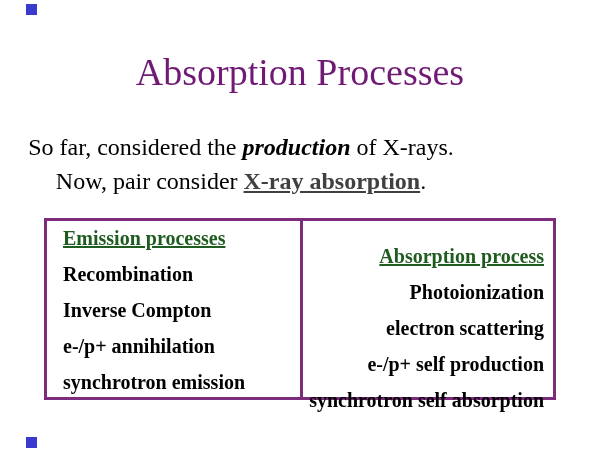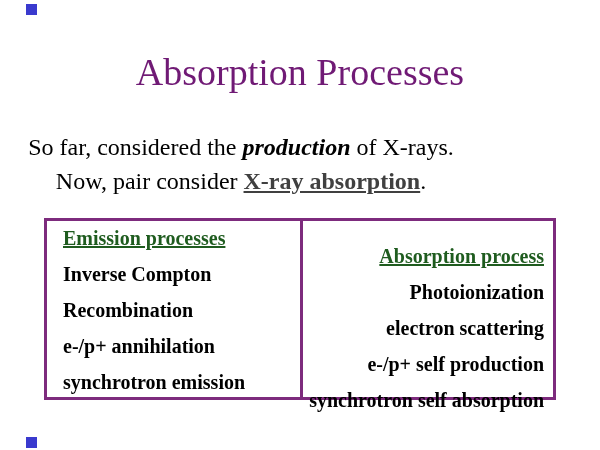--- a/index.html
+++ b/index.html
@@ -67,22 +67,22 @@
   <h1 class="title">Absorption Processes</h1>
 
   <div class="subtitle">
     <div class="sub-line"><span>So far, considered the </span><span class="emph">production</span><span> of X-rays.</span></div>
     <div class="sub-line"><span>Now, pair consider </span><span class="link">X-ray absorption</span><span>.</span></div>
   </div>
 
   <div class="ptable">
     <div class="pcol left">
       <div class="cell header">Emission processes</div>
+      <div class="cell">Recombination</div>
       <div class="cell">Inverse Compton</div>
-      <div class="cell">Recombination</div>
       <div class="cell">e-/p+ annihilation</div>
       <div class="cell">synchrotron emission</div>
     </div>
     <div class="pcol right">
       <div class="cell header">Absorption process</div>
       <div class="cell">Photoionization</div>
       <div class="cell">electron scattering</div>
       <div class="cell">e-/p+ self production</div>
       <div class="cell">synchrotron self absorption</div>
     </div>

